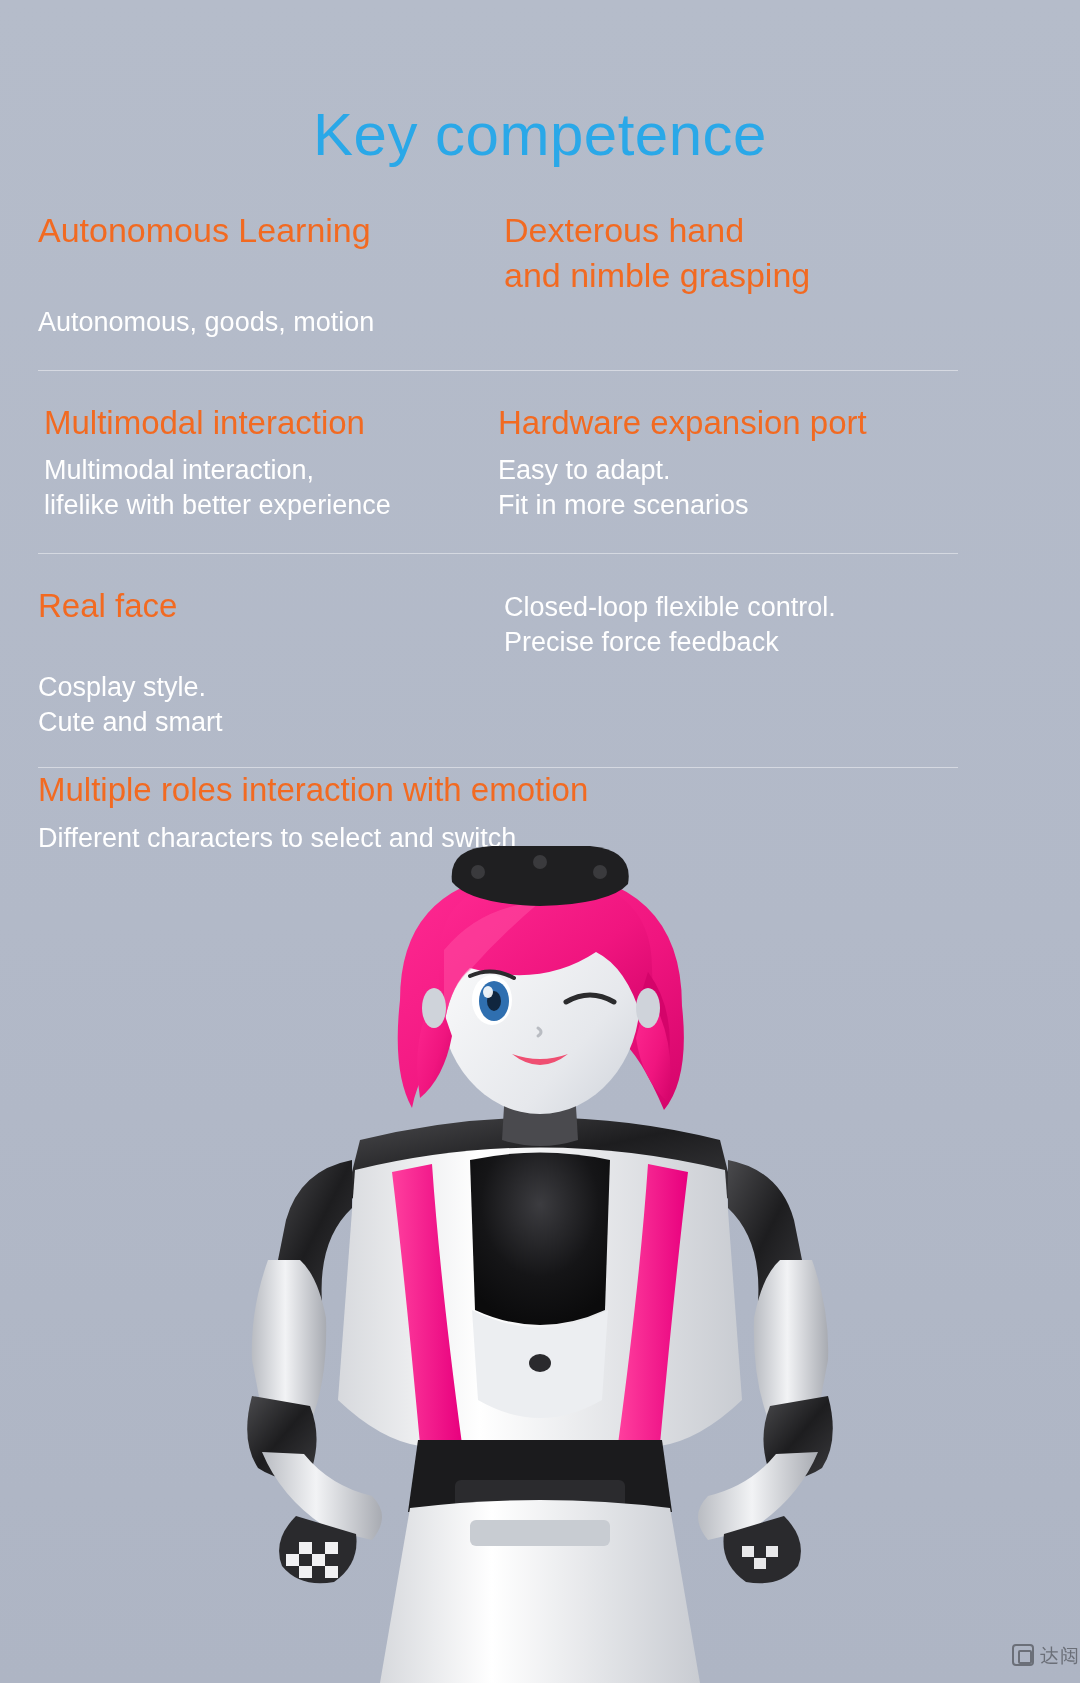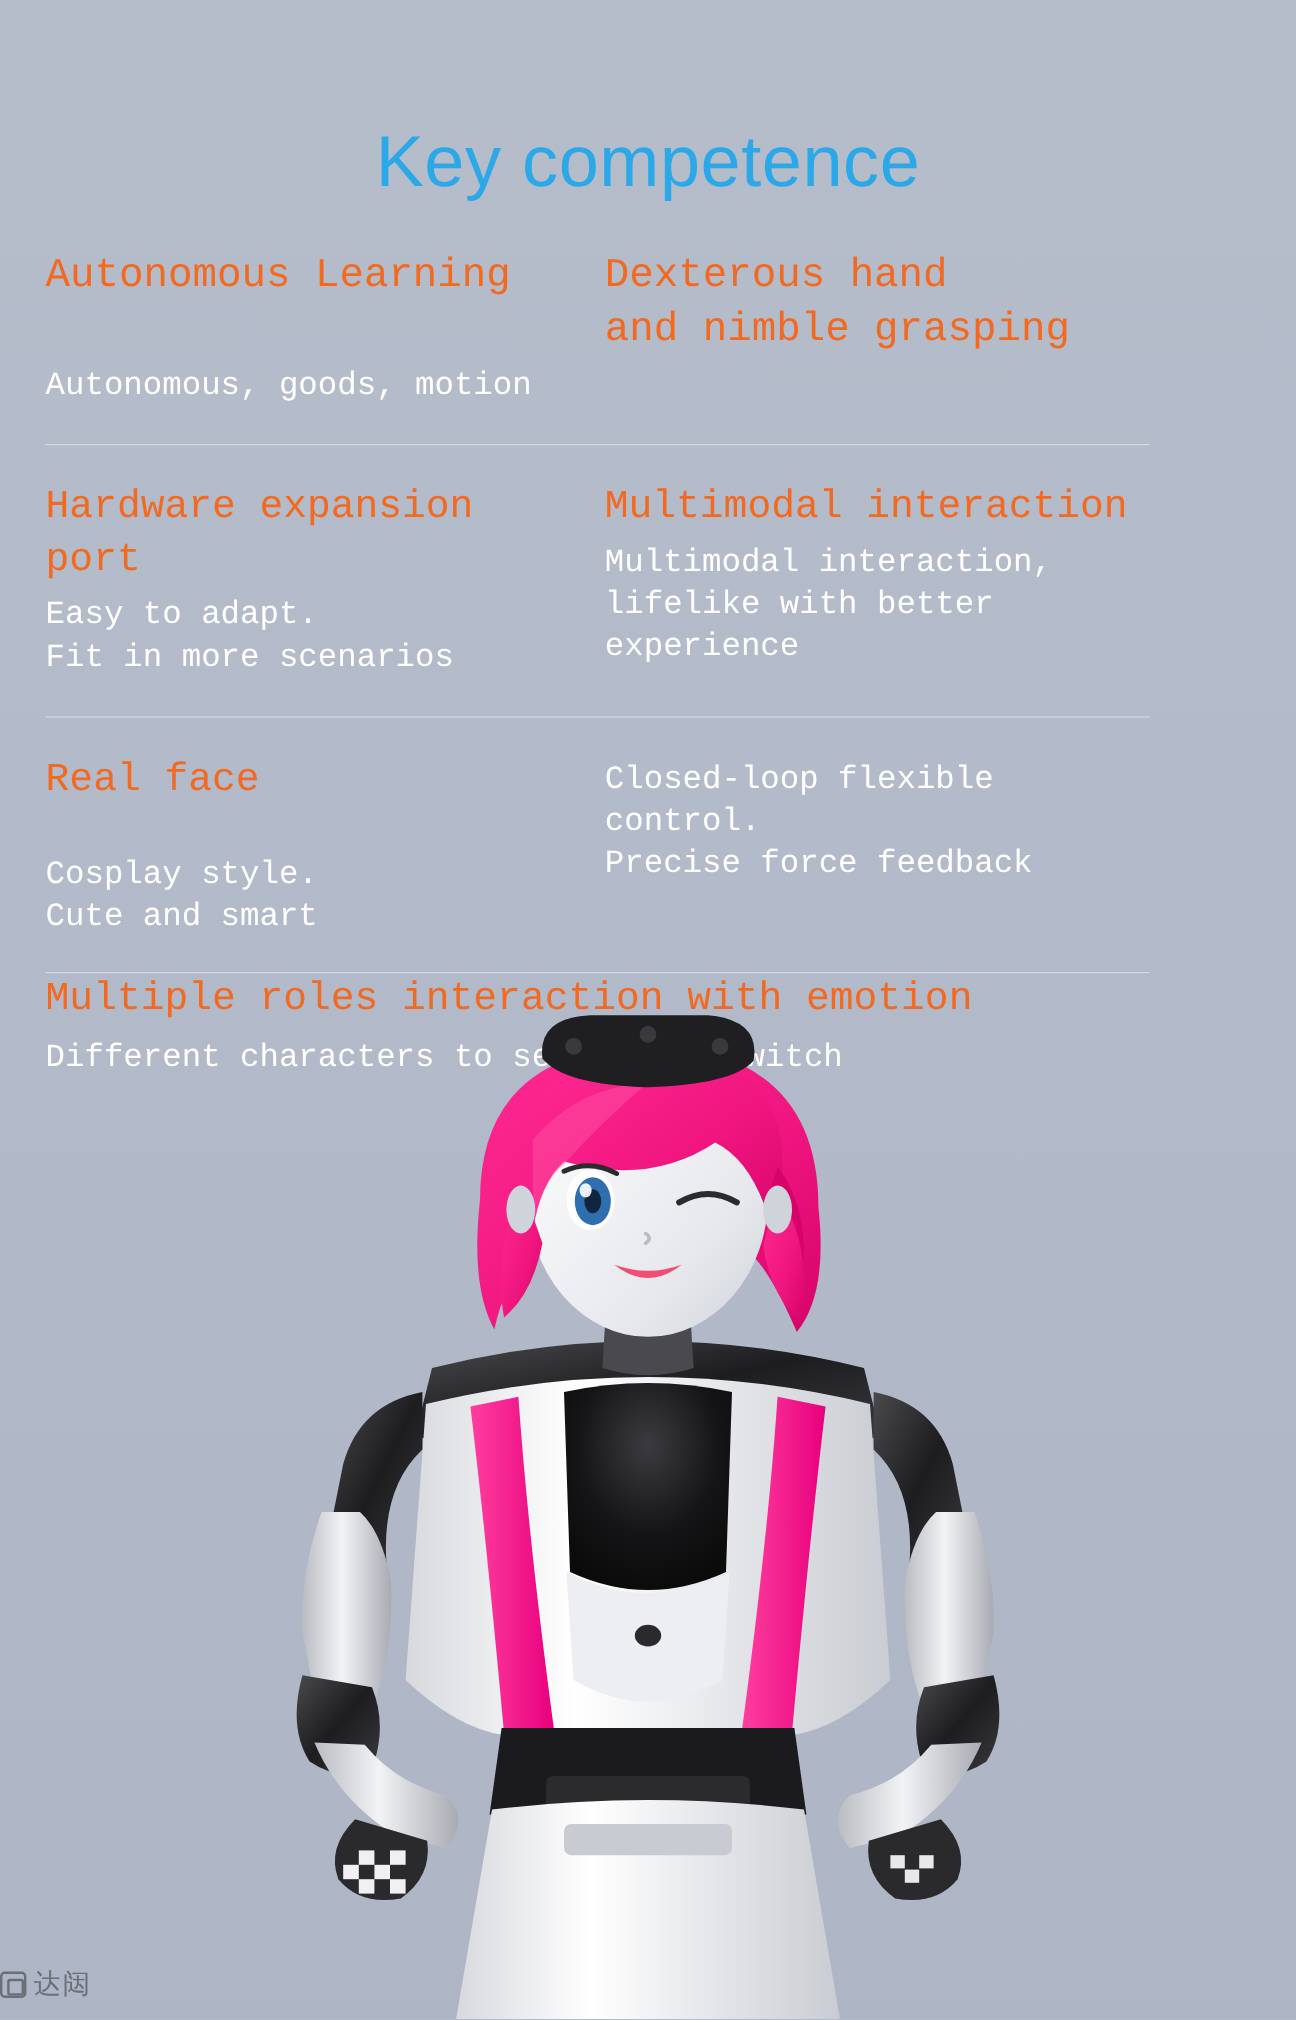--- a/index.html
+++ b/index.html
@@ -29,21 +29,20 @@
     letter-spacing: 0.5px;
     padding-top: 62px;
     line-height: 1.1;
   }
 
   
   .features {
     position: relative;
     margin: 28px 38px 0 38px;
     width: 920px;
-    font-family: Liberation Mono, monospace;
   }
   .row {
     display: flex;
     width: 100%;
   }
   .col {
     width: 50%;
     padding-right: 10px;
   }
   .col.right { padding-left: 6px; }
@@ -97,23 +96,23 @@
     top: 840px;
     height: 843px;
     overflow: hidden;
   }
   .robot-svg { display: block; margin: 0 auto; }
 
   .brand {
     position: absolute;
     left: 0; right: 0;
     bottom: 14px;
-    text-align: left;
+    text-align: right;
     color: #6b6f78;
-    font-size: 23px;
+    font-size: 19px;
     letter-spacing: 1px;
   }
   .brand .logo-box {
     display: inline-block;
     width: 22px; height: 22px;
     border: 2px solid #6b6f78;
     border-radius: 4px;
     vertical-align: -4px;
     margin-right: 6px;
     position: relative;
@@ -142,29 +141,29 @@
         <p class="f-desc">Autonomous, goods, motion</p>
       </div>
       <div class="col right">
         <p class="f-title">Dexterous hand
 and nimble grasping</p>
       </div>
     </div>
     <div class="divider r1-divider"></div>
 
     <div class="row r2">
+      <div class="col right">
+        <p class="f-title">Multimodal interaction</p>
+        <p class="f-desc">Multimodal interaction,
+lifelike with better experience</p>
+      </div>
       <div class="col left">
         <p class="f-title">Hardware expansion port</p>
         <p class="f-desc">Easy to adapt.
 Fit in more scenarios</p>
-      </div>
-      <div class="col right">
-        <p class="f-title">Multimodal interaction</p>
-        <p class="f-desc">Multimodal interaction,
-lifelike with better experience</p>
       </div>
     </div>
     <div class="divider r2-divider"></div>
 
     <div class="row r3">
       <div class="col left">
         <p class="f-title">Real face</p>
         <p class="f-desc">Cosplay style.
 Cute and smart</p>
       </div>

